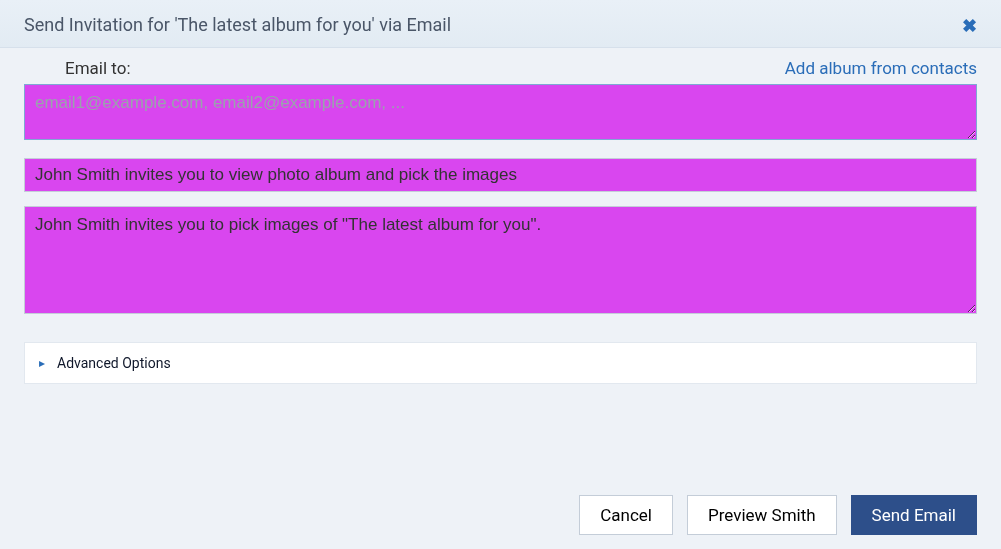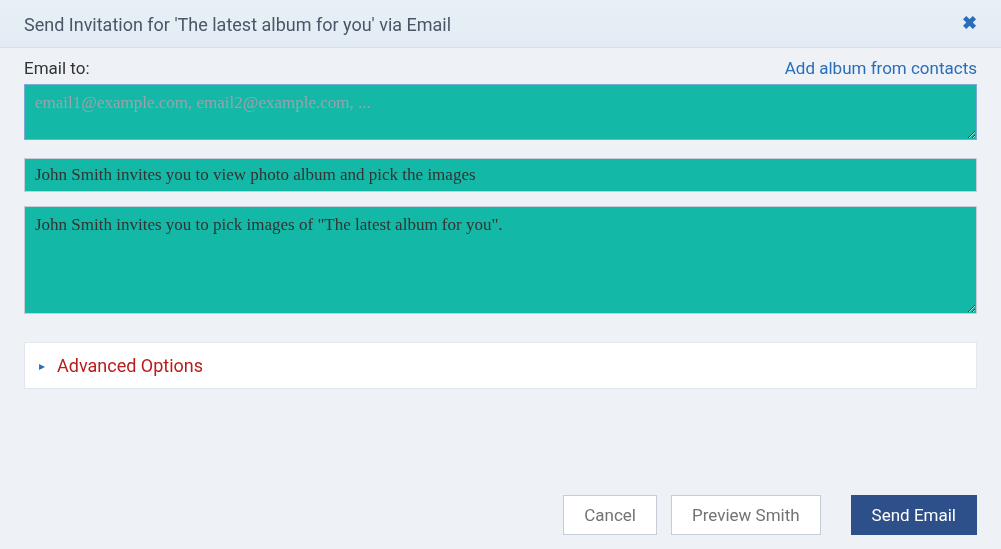--- a/index.html
+++ b/index.html
@@ -20,21 +20,21 @@
       background: #eef2f7;
       display: flex;
       flex-direction: column;
     }
     .dialog-header {
       background: linear-gradient(to bottom, #e9f0f7, #e2ebf3);
       border-bottom: 1px solid #d6e0eb;
       padding: 14px 24px 12px 24px;
       display: flex;
       justify-content: space-between;
-      align-items: flex-start;
+      align-items: flex-end;
     }
     .dialog-title {
       font-size: 18px;
       color: #4a5668;
       font-weight: 400;
     }
     .close-icon {
       color: #2a6db8;
       font-size: 18px;
       font-weight: bold;
@@ -46,37 +46,38 @@
       flex: 1;
     }
     .field-row {
       margin-bottom: 14px;
     }
     .label-row {
       display: flex;
       justify-content: space-between;
       align-items: flex-start;
       margin-bottom: 6px;
+      margin-left: 41px;
     }
     .field-label {
       font-size: 17px;
       color: #333;
       font-weight: 400;
     }
     .contacts-link {
       color: #2a6db8;
       font-size: 17px;
       cursor: pointer;
       text-decoration: none;
     }
     textarea, input[type="text"] {
       width: 100%;
       border: 1px solid #c4cdd8;
-      background: #14b8a6;
-      font-family: Liberation Serif, serif;
+      background: #d946ef;
+      font-family: Liberation Sans, sans-serif;
       font-size: 17px;
       color: #333;
       padding: 8px 10px;
       outline: none;
       resize: none;
     }
     textarea::placeholder, input::placeholder {
       color: #9aa3ad;
     }
     .email-input {
@@ -102,43 +103,42 @@
       display: flex;
       align-items: center;
     }
     .caret-icon {
       color: #2a6db8;
       font-size: 12px;
       margin-right: 12px;
       line-height: 1;
     }
     .advanced-label {
-      color: #b91c1c;
-      font-size: 18px;
+      color: #0f172a;
+      font-size: 14px;
     }
     .dialog-footer {
       padding: 18px 24px 14px 24px;
       display: flex;
       justify-content: flex-end;
       gap: 14px;
     }
     .btn {
       font-family: inherit;
       font-size: 17px;
       padding: 9px 20px;
       border: 1px solid #c4cdd8;
       background: #fff;
-      color: #737373;
+      color: #000000;
       cursor: pointer;
     }
     .btn-primary {
       background: #2d4f8a;
       border-color: #2d4f8a;
       color: #fff;
-      margin-left: 16px;
     }
   </style>
 </head>
 <body>
 
 <div class="dialog">
 
   <div class="dialog-header">
     <div class="dialog-title">Send Invitation for 'The latest album for you' via Email</div>
     <div class="close-icon">✖</div>

